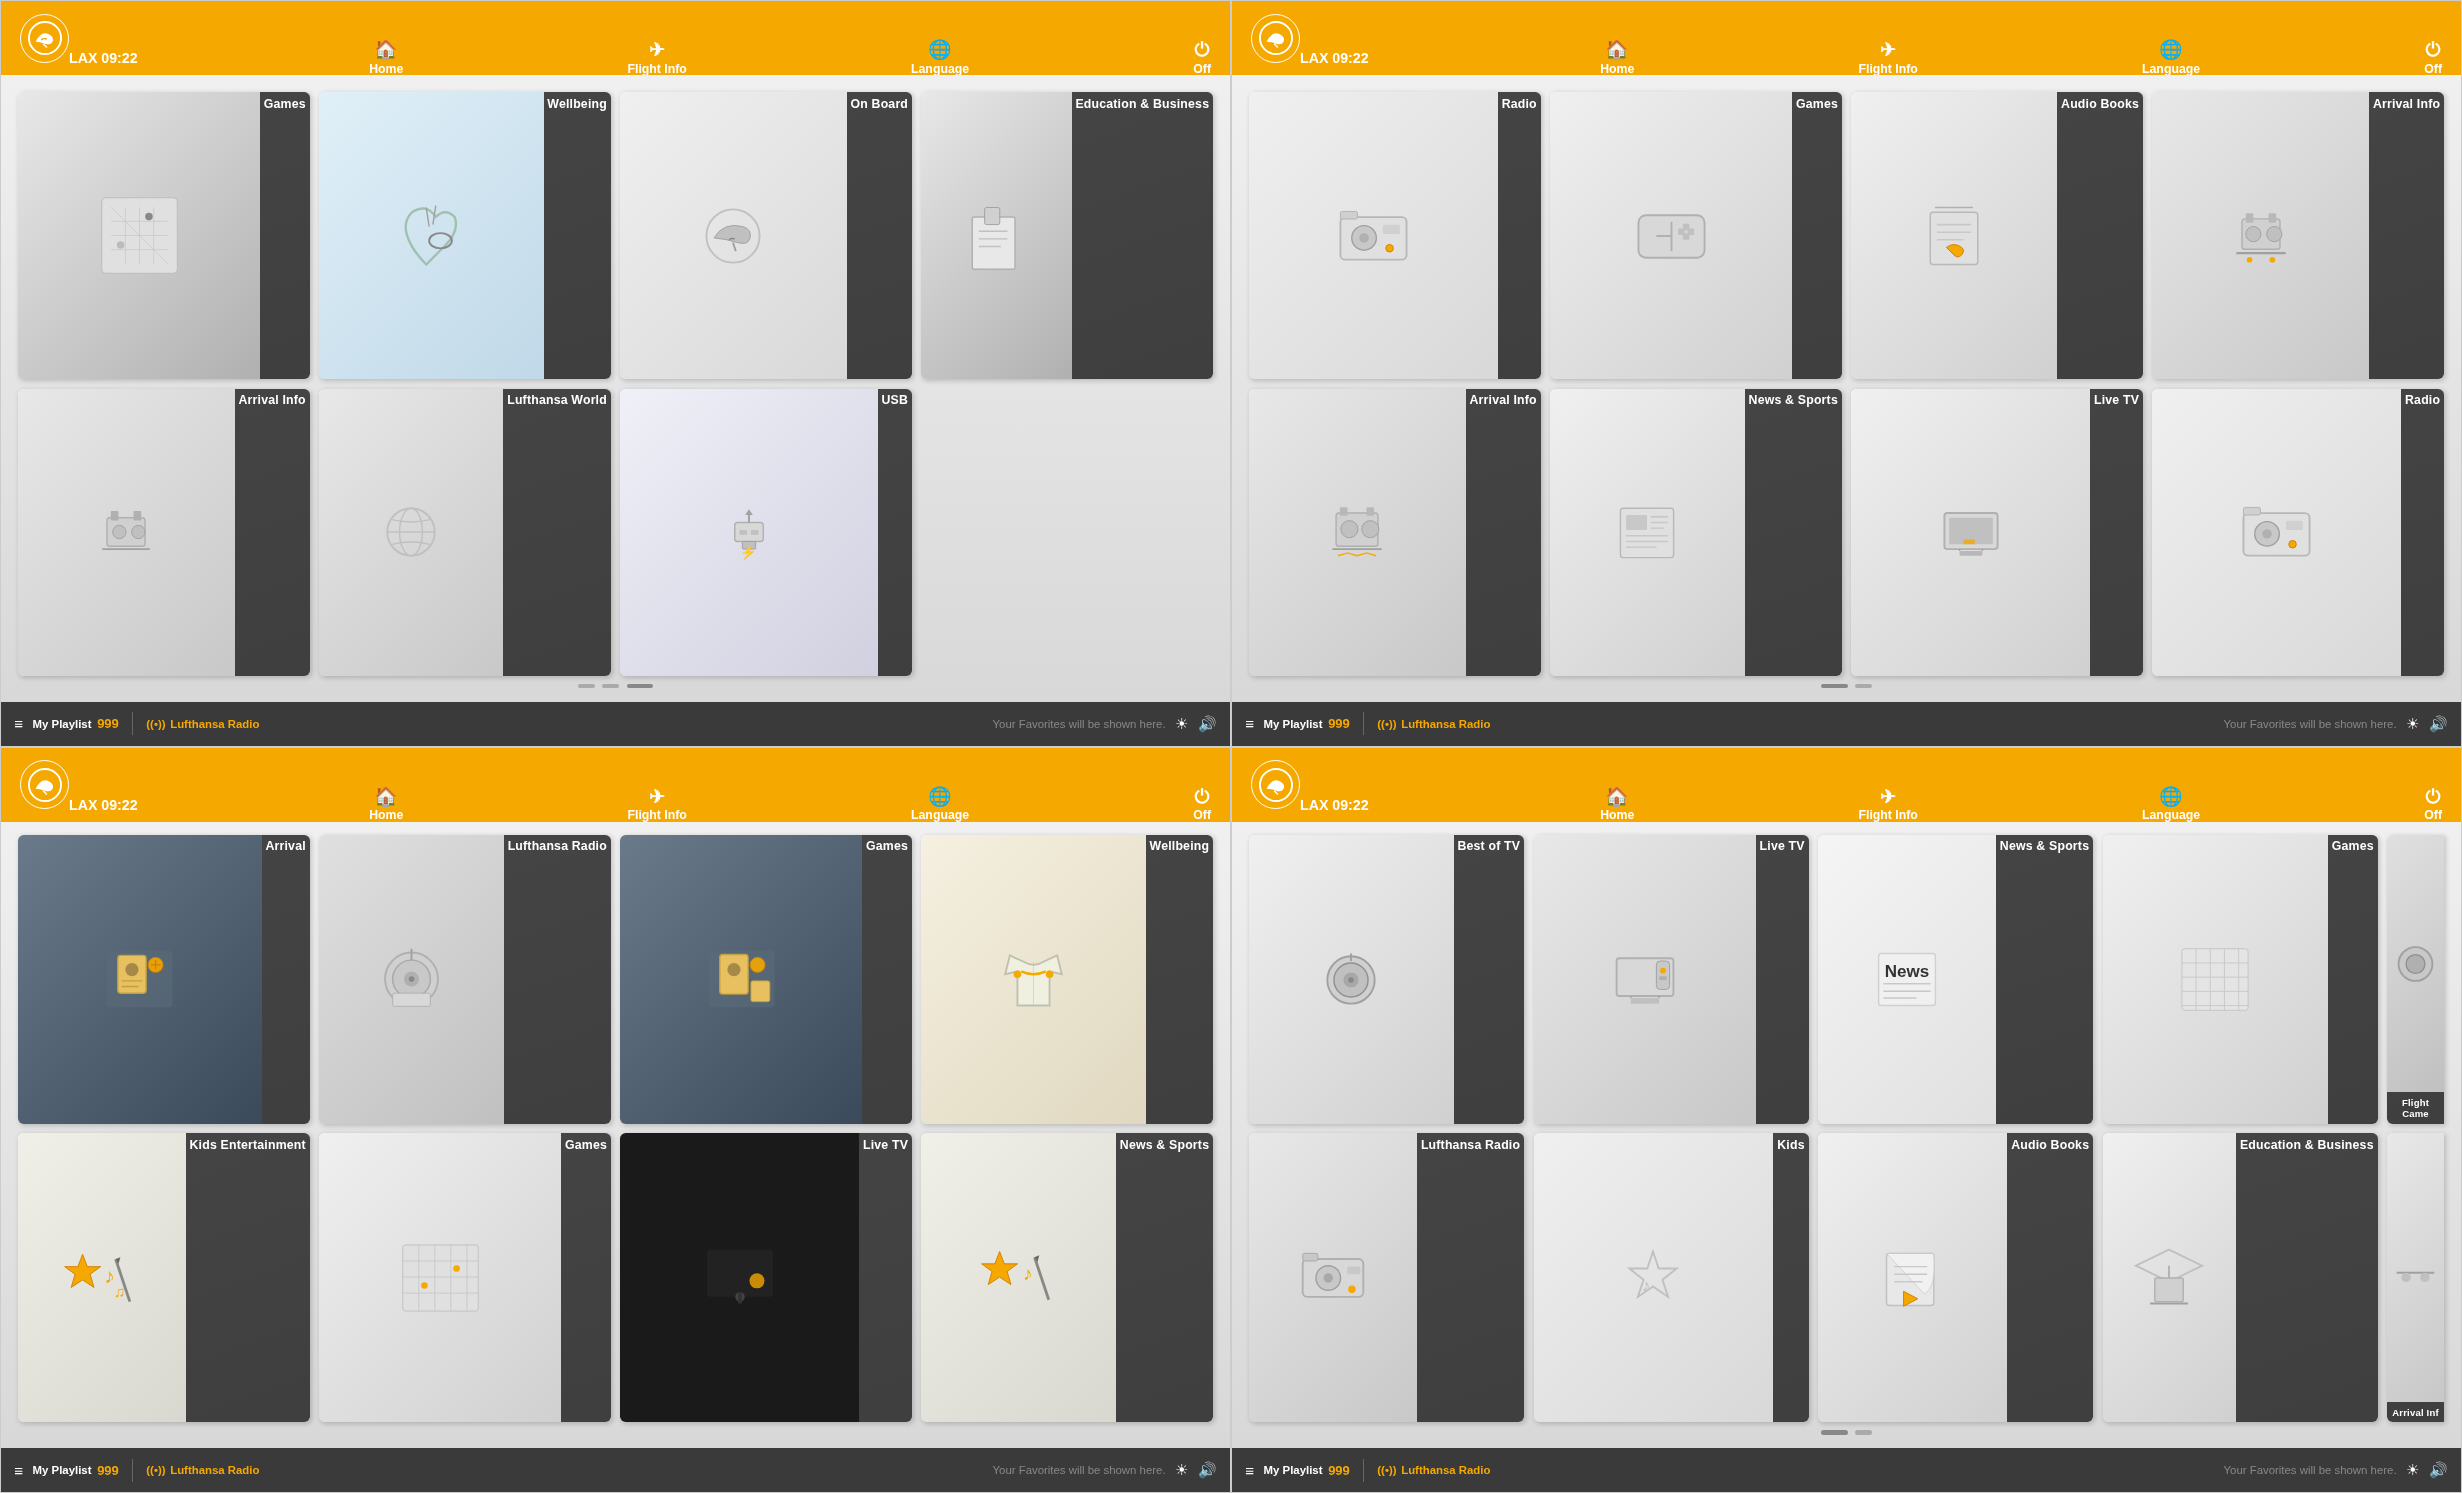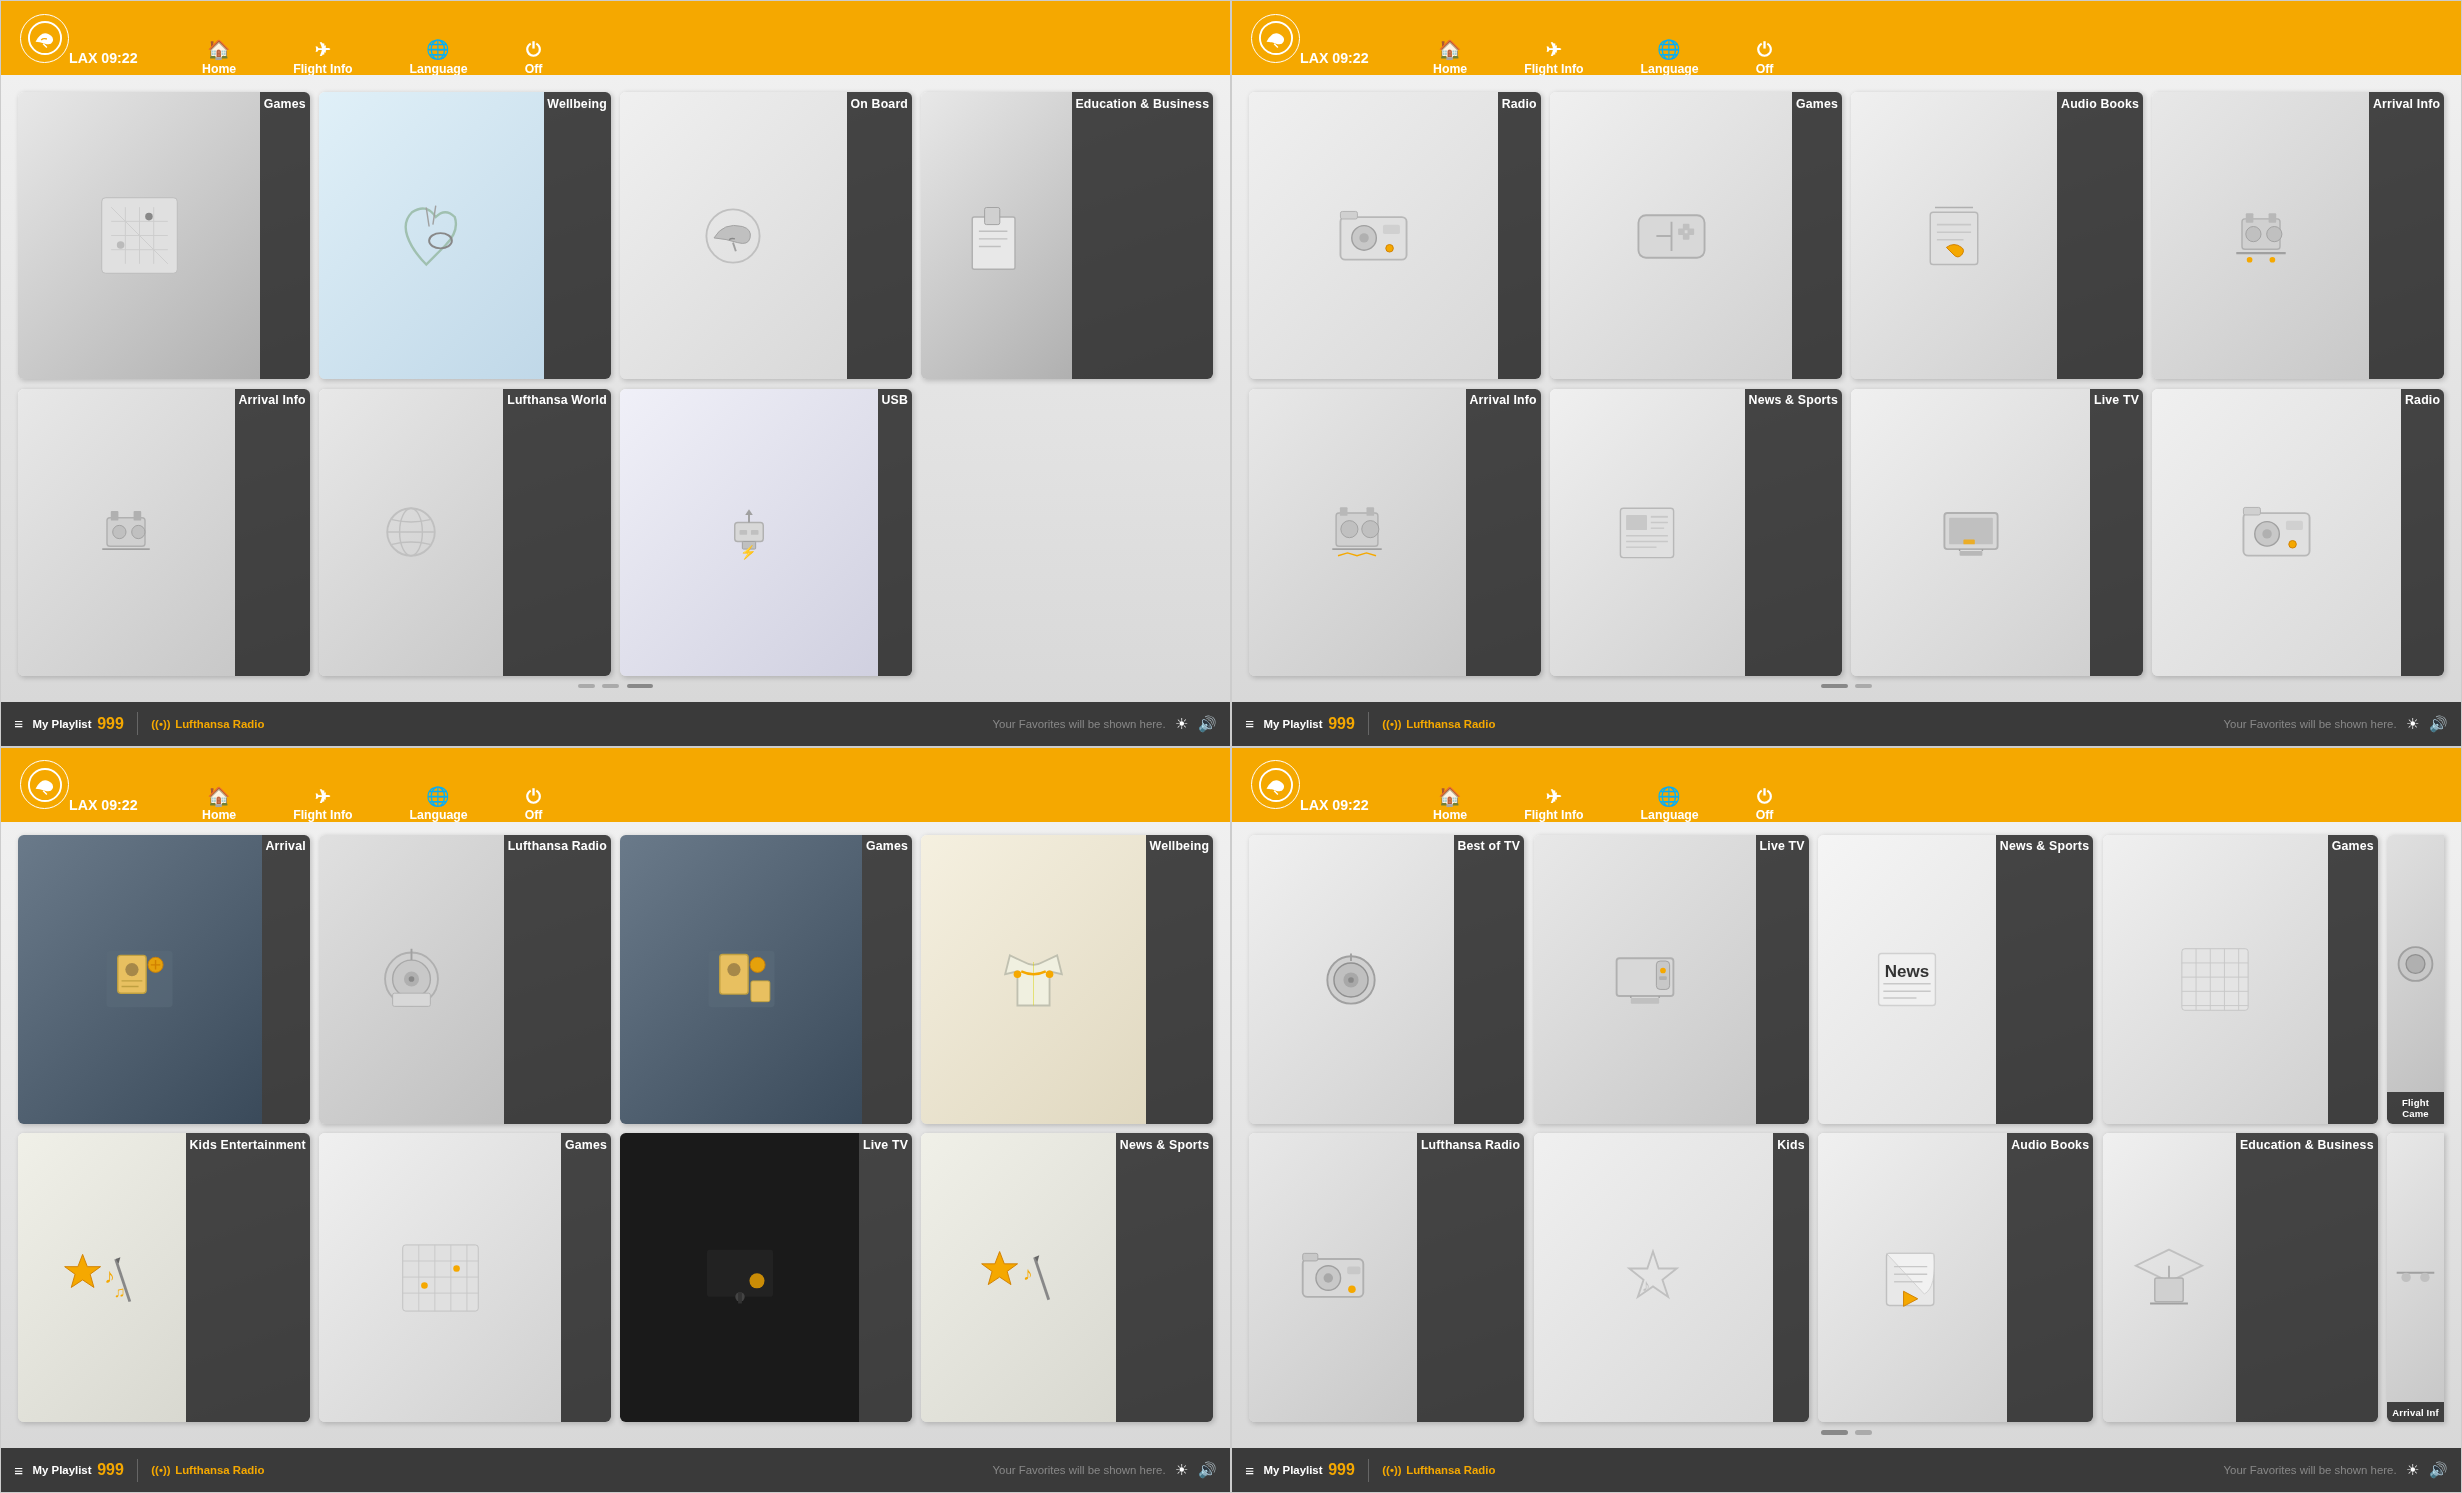--- a/index.html
+++ b/index.html
@@ -42,21 +42,21 @@
       justify-content: center;
       flex-shrink: 0;
     }
     .header-logo svg {
       width: 34px;
       height: 34px;
     }
     .header-nav {
       display: flex;
       align-items: center;
-      justify-content: flex-start;
+      justify-content: space-between;
       flex: 1;
       gap: 57px;
       margin-top: 40px;
     }
     .header-nav-item {
       display: flex;
       flex-direction: column;
       align-items: center;
       color: #fff;
       font-size: 12.3px;
@@ -160,21 +160,21 @@
     .player-bar-playlist {
       color: #fff;
       font-size: 11.4px;
       font-weight: bold;
       display: flex;
       align-items: center;
       gap: 5.7px;
     }
     .player-bar-count {
       color: #f5a800;
-      font-size: 16px;
+      font-size: 13px;
       font-weight: bold;
     }
     .player-divider {
       width: 0.9px;
       height: 23px;
       background: #666;
       margin: 0 3.8px;
     }
     .player-bar-radio {
       color: #f5a800;

